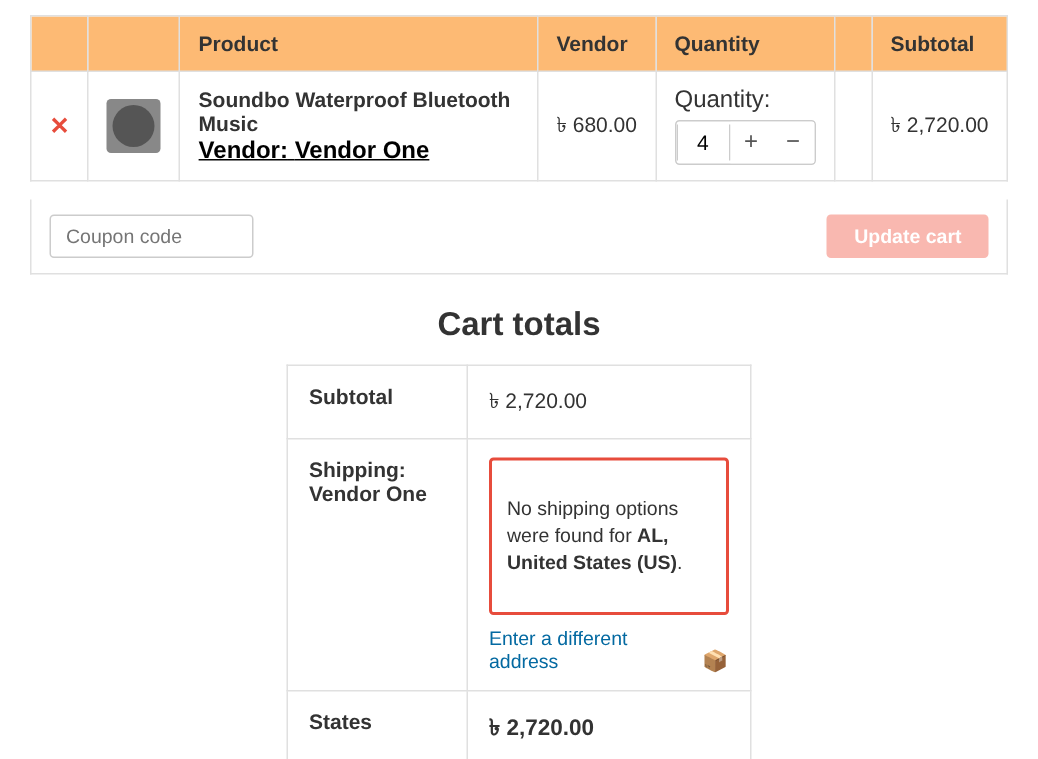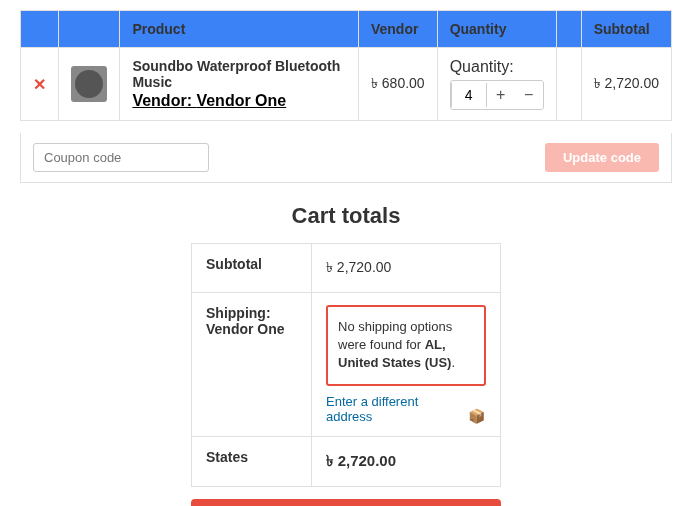--- a/index.html
+++ b/index.html
@@ -13,21 +13,21 @@
       padding: 10px 20px 20px 20px;
     }
 
     
     .cart-table {
       width: 100%;
       border-collapse: collapse;
       margin-bottom: 12px;
     }
     .cart-table th {
-      background: #3b82f6;
+      background: #fdba74;
       border: 1px solid #e0e0e0;
       padding: 10px 12px;
       text-align: left;
       font-weight: 600;
       color: #333;
     }
     .cart-table td {
       border: 1px solid #e0e0e0;
       padding: 10px 12px;
       vertical-align: middle;
@@ -141,21 +141,21 @@
       display: flex;
       align-items: center;
       gap: 8px;
     }
     .coupon-input {
       border: 1px solid #ccc;
       border-radius: 3px;
       padding: 6px 10px;
       font-size: 13px;
       color: #999;
-      width: 176px;
+      width: 136px;
       outline: none;
     }
     .apply-coupon-btn {
       background: #e74c3c;
       color: #fff;
       border: none;
       border-radius: 3px;
       padding: 7px 16px;
       font-size: 13px;
       font-weight: 600;
@@ -200,21 +200,21 @@
       color: #333;
       white-space: nowrap;
       width: 120px;
     }
     .totals-table .value-cell {
       color: #333;
     }
     .shipping-notice-box {
       border: 2px solid #e74c3c;
       border-radius: 3px;
-      padding: 11px 10px;
+      padding: 23px 10px;
       font-size: 13px;
       color: #333;
       margin-bottom: 8px;
       line-height: 1.4;
     }
     .shipping-notice-box strong {
       font-weight: 700;
     }
     .different-address-link {
       font-size: 13px;
@@ -299,21 +299,21 @@
       <td></td>
       <td class="subtotal-cell">৳ 2,720.00</td>
     </tr>
   </tbody>
 </table>
 
 <div class="coupon-row">
   <div class="coupon-left">
     <input class="coupon-input" type="text" placeholder="Coupon code" style="">
   </div>
-  <button class="update-cart-btn">Update code</button>
+  <button class="update-cart-btn">Update cart</button>
 </div>
 
 <div class="cart-totals-section">
   <div class="cart-totals-title">Cart totals</div>
   <table class="totals-table">
     <tbody>
       <tr>
         <td class="label-cell">Subtotal</td>
         <td class="value-cell">৳ 2,720.00</td>
       </tr>

